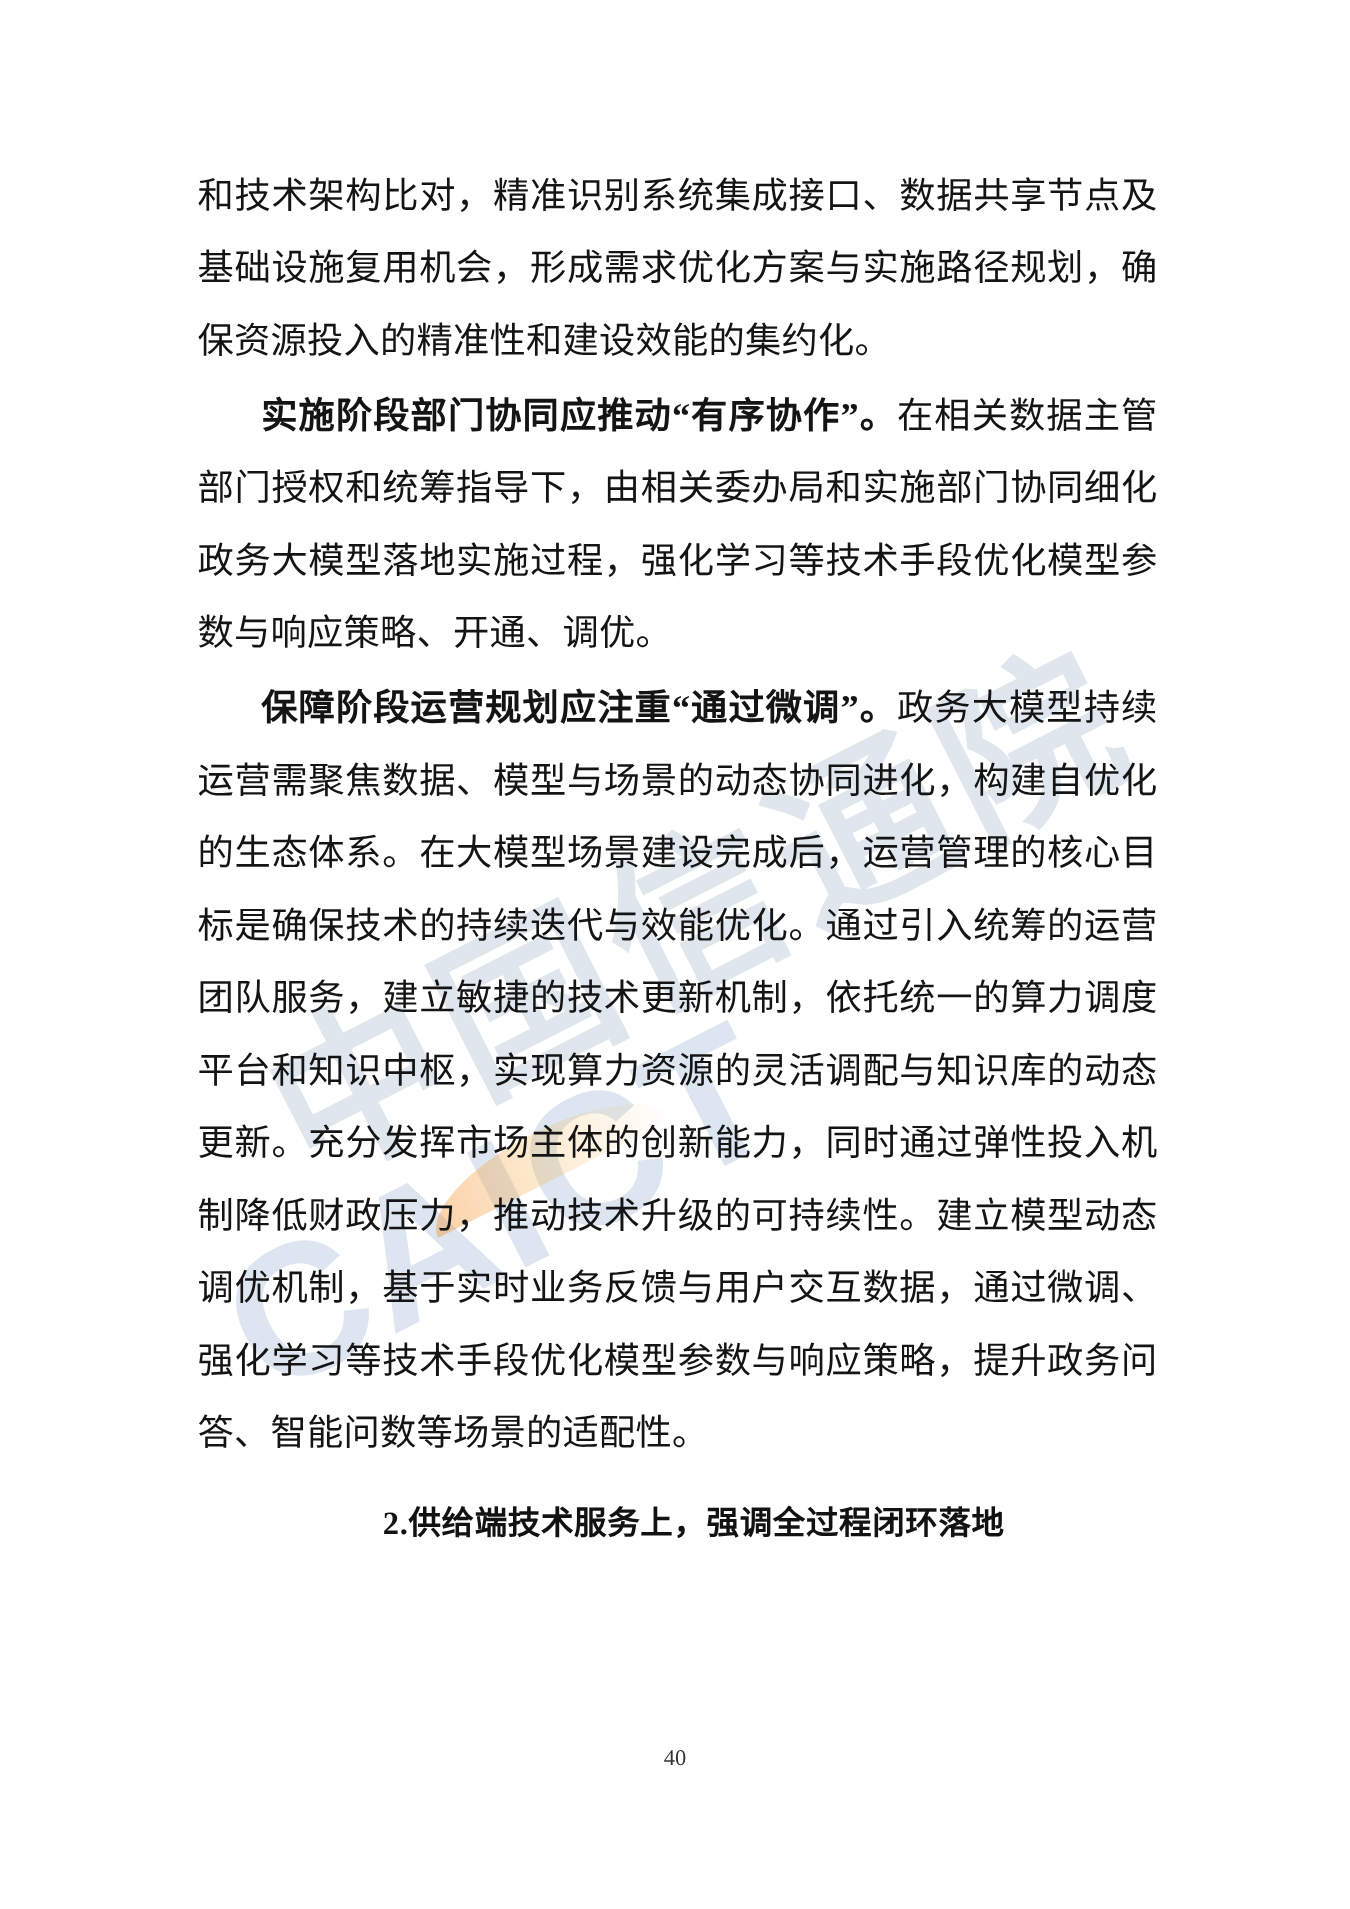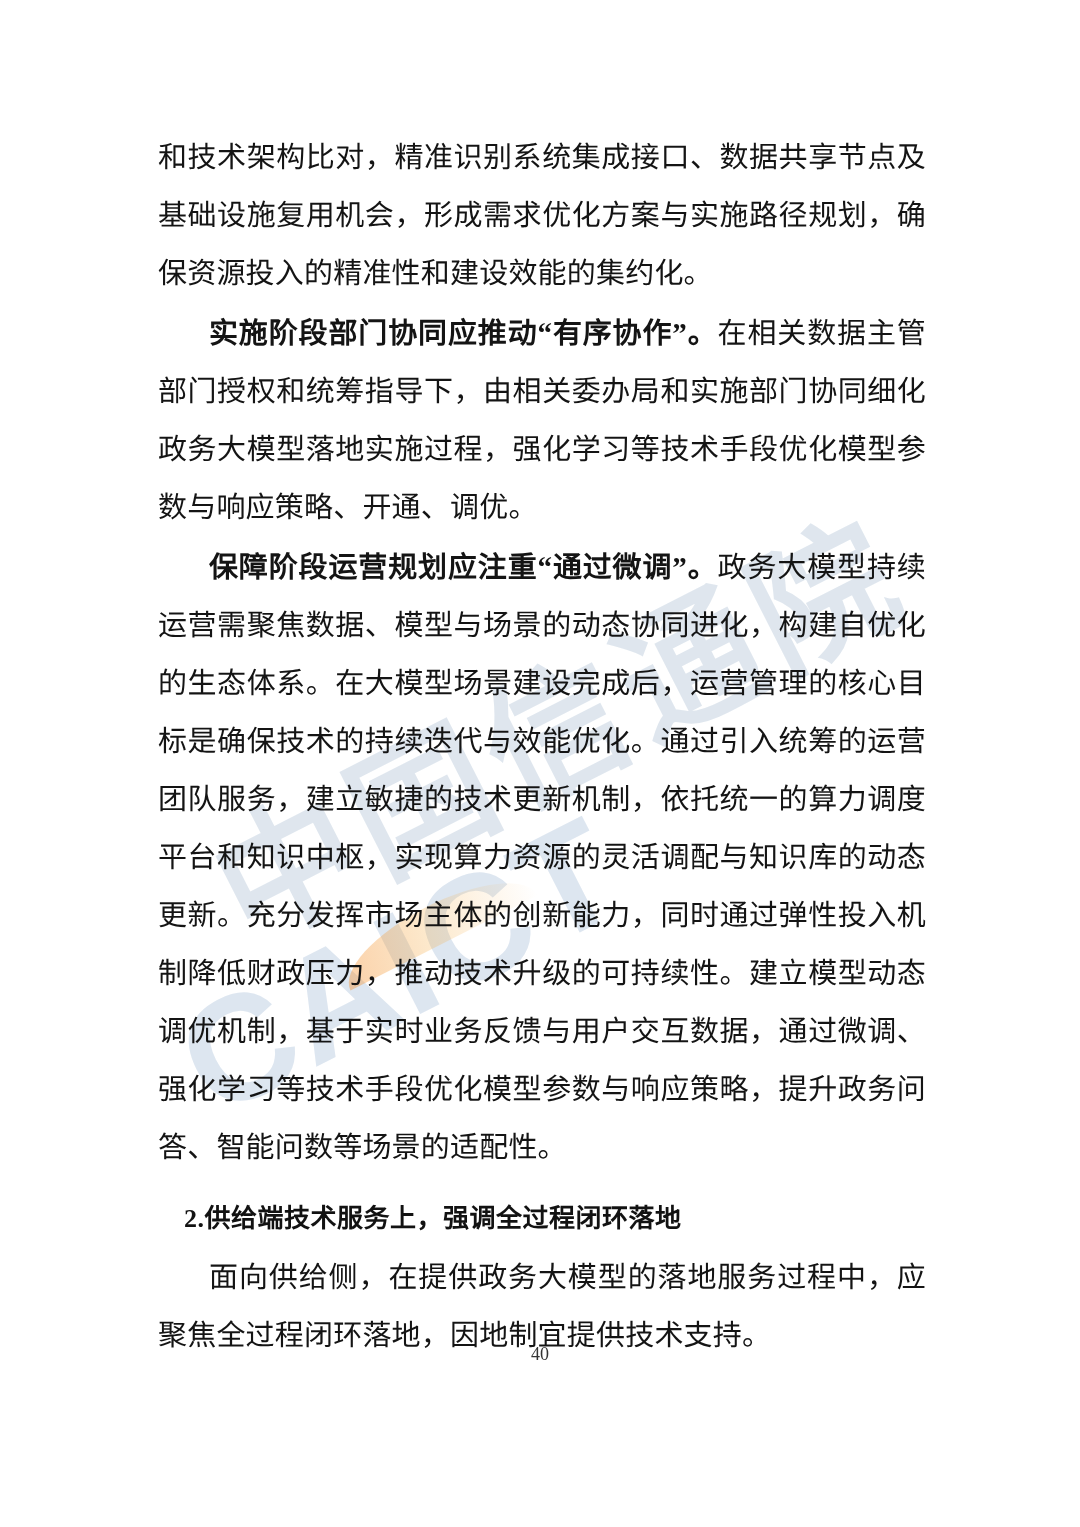--- a/index.html
+++ b/index.html
@@ -118,27 +118,28 @@
     font-weight: 700;
   }
   h2.section-heading {
     margin: 14px 0 0 0;
     font-size: 26px;
     line-height: 58px;
     font-weight: 700;
     color: #121212;
     text-indent: 26px;
     letter-spacing: 0.5px;
+    text-align: center;
   }
 
   
   .footer {
     position: absolute;
     left: 0;
-    top: 1344px;
+    top: 1396px;
     width: 1080px;
     text-align: center;
     font-size: 18px;
     color: #333;
     z-index: 2;
   }
 </style>
 </head>
 <body>
 
@@ -160,23 +161,20 @@
     <p class="para indent">
       <span class="bold">实施阶段部门协同应推动“有序协作”。</span><span>在相关数据主管部门授权和统筹指导下，由相关委办局和实施部门协同细化政务大模型落地实施过程，强化学习等技术手段优化模型参数与响应策略、开通、调优。</span>
     </p>
 
     <p class="para indent">
       <span class="bold">保障阶段运营规划应注重“通过微调”。</span><span>政务大模型持续运营需聚焦数据、模型与场景的动态协同进化，构建自优化的生态体系。在大模型场景建设完成后，运营管理的核心目标是确保技术的持续迭代与效能优化。通过引入统筹的运营团队服务，建立敏捷的技术更新机制，依托统一的算力调度平台和知识中枢，实现算力资源的灵活调配与知识库的动态更新。充分发挥市场主体的创新能力，同时通过弹性投入机制降低财政压力，推动技术升级的可持续性。建立模型动态调优机制，基于实时业务反馈与用户交互数据，通过微调、强化学习等技术手段优化模型参数与响应策略，提升政务问答、智能问数等场景的适配性。</span>
     </p>
 
     <h2 class="section-heading">2.供给端技术服务上，强调全过程闭环落地</h2>
 
-    <p class="para indent">
-      <span>面向供给侧，在提供政务大模型的落地服务过程中，应聚焦全过程闭环落地，因地制宜提供技术支持。</span>
-    </p>
 
   </div>
 
   <div class="footer">
     <span>40</span>
   </div>
 
 </div>
 
 </body></html>

